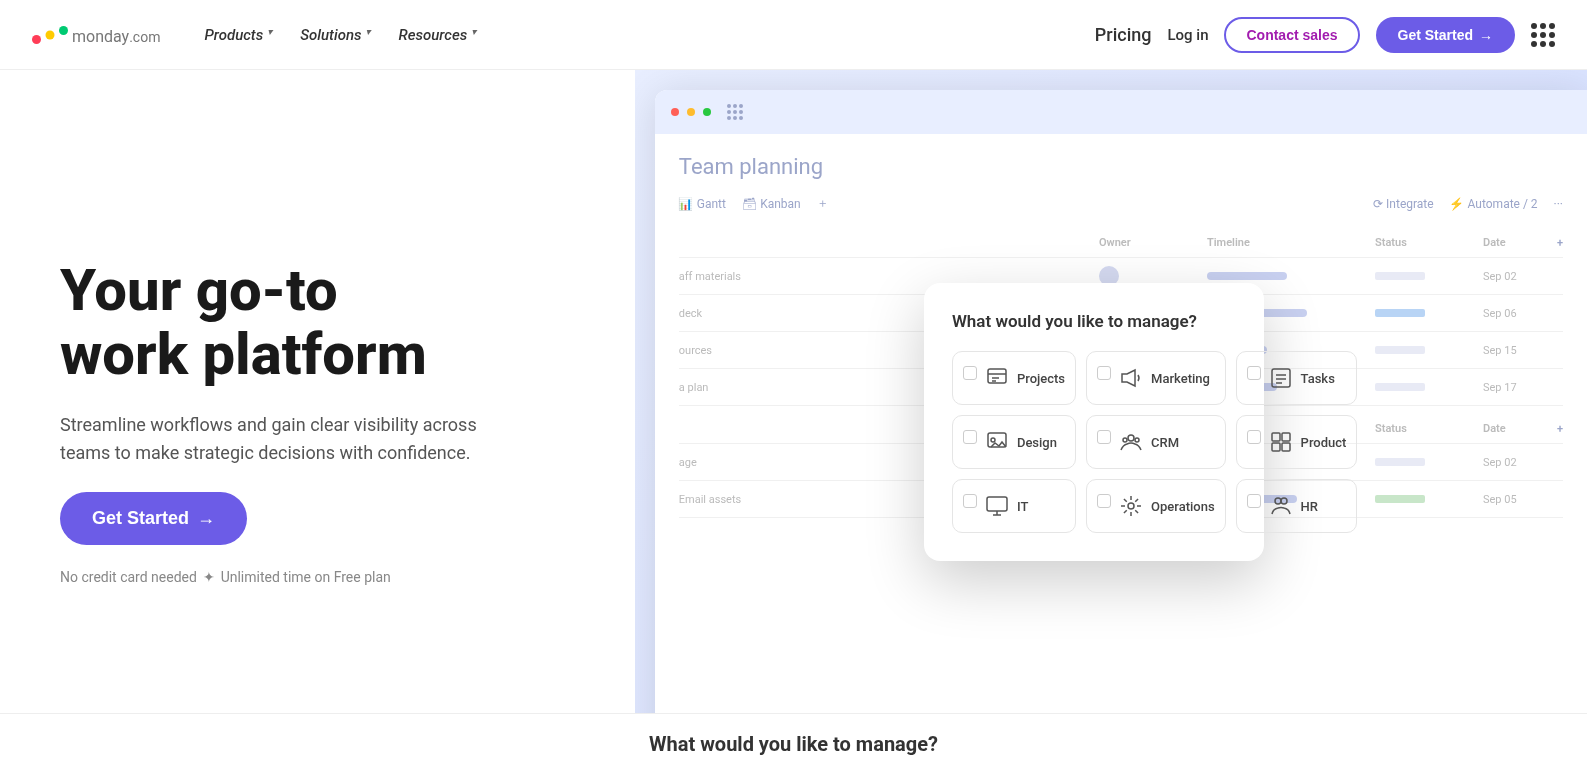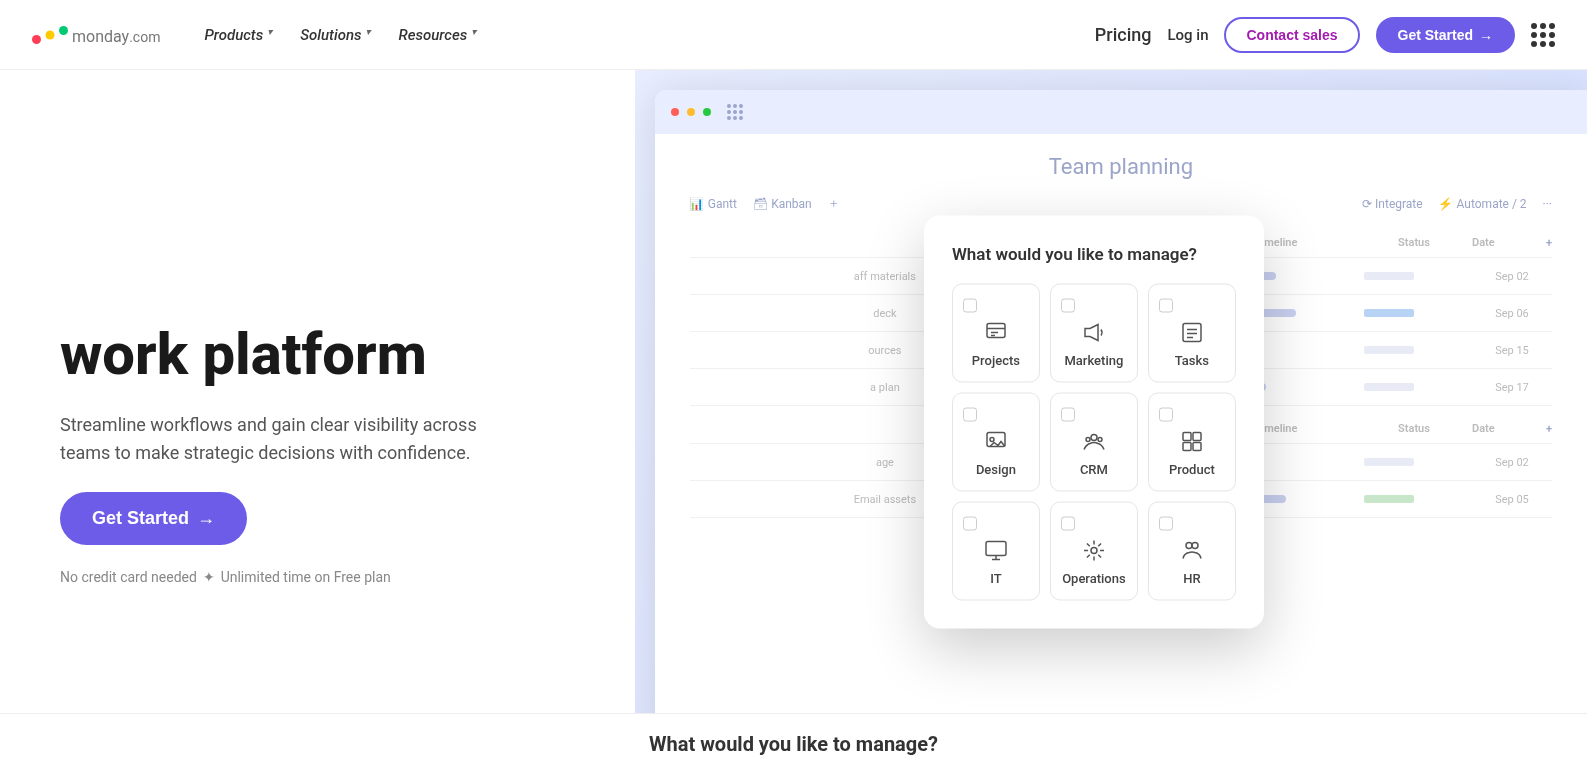--- a/index.html
+++ b/index.html
@@ -78,21 +78,21 @@
       background: #fff; border-radius: 12px 0 0 0;
       box-shadow: 0 4px 40px rgba(0,0,0,0.12);
       overflow: hidden;
     }
     .dash-header {
       background: #e8eeff; height: 44px; display: flex; align-items: center;
       padding: 0 16px; gap: 8px;
     }
     .dash-dots-row { display: flex; gap: 8px; }
     .dash-dot { width: 8px; height: 8px; border-radius: 50%; }
-    .dash-content { padding: 20px 35px; text-align: center; }
+    .dash-content { padding: 20px 24px; }
     .dash-title { font-size: 22px; color: #9ba5c9; font-weight: 400; margin-bottom: 16px; }
     .dash-tabs { display: flex; gap: 16px; align-items: center; margin-bottom: 16px; }
     .dash-tab { font-size: 12px; color: #9ba5c9; display: flex; align-items: center; gap: 4px; }
     .dash-row {
       display: grid; grid-template-columns: 2fr 100px 160px 100px 80px;
       gap: 8px; padding: 8px 0; border-bottom: 1px solid #f0f0f0;
       align-items: center;
     }
     .dash-row-header { font-size: 11px; color: #aaa; font-weight: 600; }
     .dash-cell { font-size: 11px; color: #bbb; }
@@ -107,21 +107,21 @@
     }
     .modal {
       background: #fff; border-radius: 16px;
       box-shadow: 0 20px 60px rgba(0,0,0,0.2);
       padding: 28px; width: 340px;
     }
     .modal-title { font-size: 17px; font-weight: 600; color: #333; margin-bottom: 20px; }
     .modal-grid { display: grid; grid-template-columns: 1fr 1fr 1fr; gap: 10px; }
     .modal-item {
       border: 1.5px solid #e5e5e5; border-radius: 10px;
-      padding: 14px 10px; display: flex; flex-direction: column;
+      padding: 14px 10px; display: flex; flex-direction: row;
       align-items: center; gap: 8px; cursor: pointer;
       transition: border-color 0.2s;
     }
     .modal-item-checkbox {
       width: 14px; height: 14px; border: 1.5px solid #ccc; border-radius: 3px;
       align-self: flex-start;
     }
     .modal-item-label { font-size: 13px; color: #444; font-weight: 500; }
 
     
@@ -183,21 +183,21 @@
         <div class="grid-dot"></div>
         <div class="grid-dot"></div>
     </div>
   </div>
 </nav>
 
 <div class="main-content">
 
   <div class="hero">
     <h1 class="hero-title">
-      <br>
+      <span>Your go-to</span><br>
       <span>work platform</span>
     </h1>
     <p class="hero-subtitle">Streamline workflows and gain clear visibility across teams to make strategic decisions with confidence.</p>
     <button class="btn-get-started-hero">
       <span>Get Started</span>
       <span>→</span>
     </button>
     <div class="hero-note">
       <span>No credit card needed</span>
       <span>✦</span>

